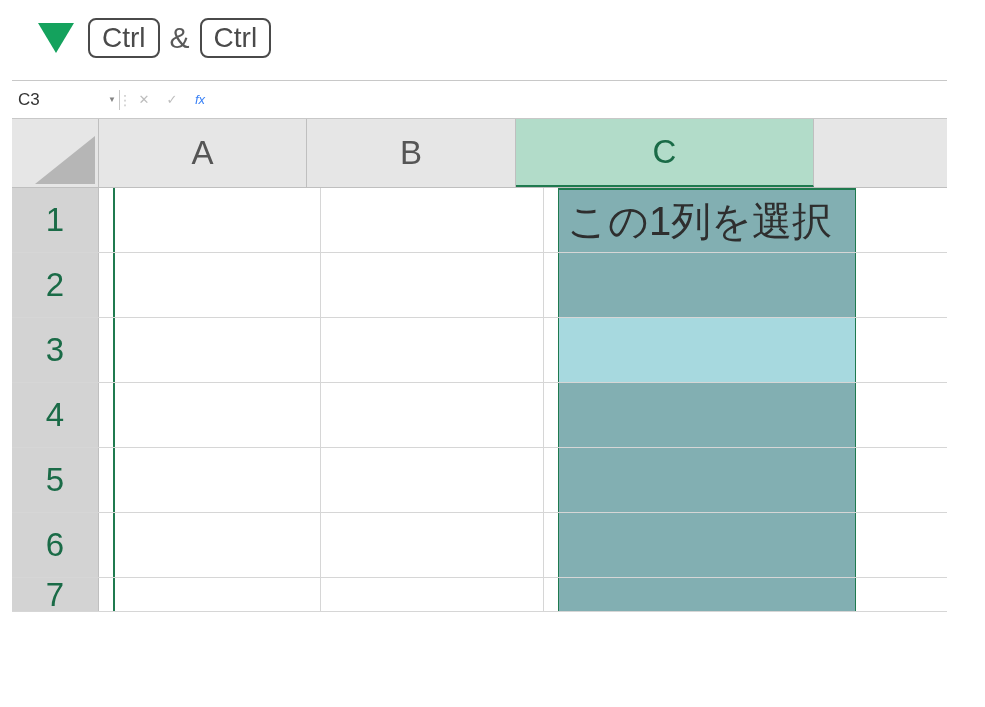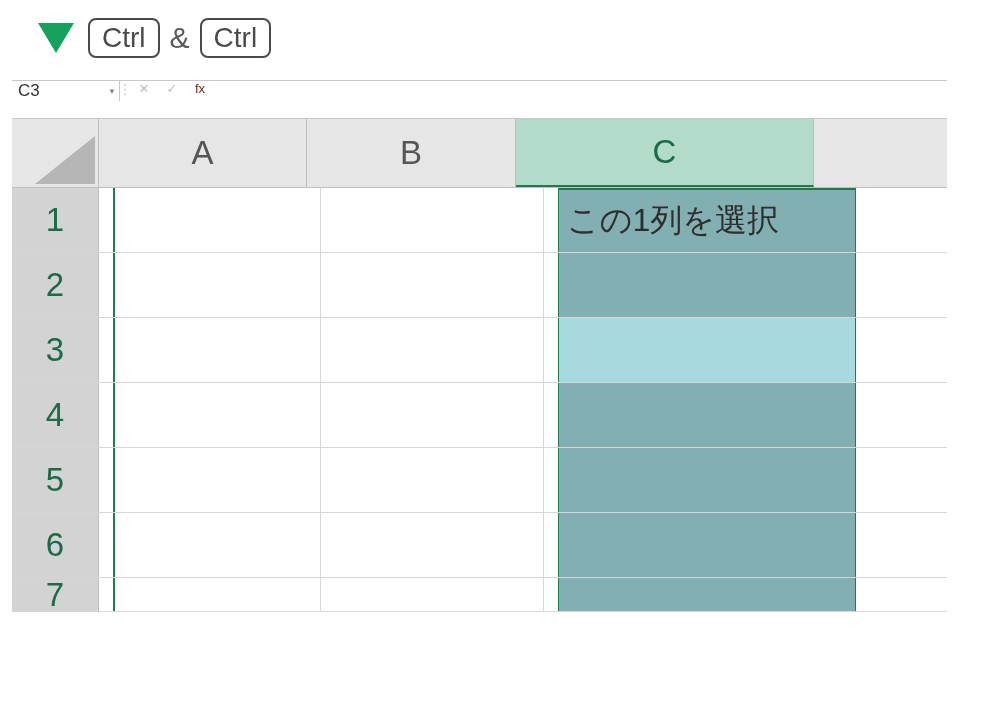--- a/index.html
+++ b/index.html
@@ -44,21 +44,21 @@
 
     
     .sheet-wrapper {
       margin: 8px 38px 0 12px;
       border-top: 1px solid #c8c8c8;
     }
 
     
     .fbar {
       display: flex;
-      align-items: flex-start;
+      align-items: center;
       height: 38px;
       border-bottom: 1px solid #c8c8c8;
       background: #ffffff;
     }
     .name-box {
       width: 108px;
       border-right: 1px solid #c8c8c8;
       display: flex;
       align-items: center;
       background: #ffffff;
@@ -82,21 +82,21 @@
       align-items: center;
       color: #bdbdbd;
       font-size: 13px;
     }
     .fxbtn {
       width: 28px;
       display: flex;
       align-items: center;
       justify-content: center;
     }
-    .fx-label { color: #7f1d1d; }
+    .fx-label { font-style: italic; color: #3b82f6; }
     .formula-input {
       flex: 1;
     }
     .vsep {
       width: 10px;
       display:flex;
       align-items:center;
       justify-content:center;
       color:#c8c8c8;
       font-size:14px;
@@ -163,21 +163,21 @@
       justify-content: center;
       font-size: 33px;
       color: #1a6b47;
     }
     .row-header.highlight {
       background: #d3d3d3;
     }
     .cell {
       border-right: 1px solid #d6d6d6;
       background: #ffffff;
-      font-size: 32px;
+      font-size: 40px;
       display: flex;
       align-items: center;
       padding-left: 8px;
       margin-left: 14px;
     }
     .cell.col-A { width: 208px; border-right: 1px solid #d6d6d6; }
     .cell.col-B { width: 209px; border-right: 1px solid #d6d6d6; }
     .cell.col-C { width: 298px; border-right: 1px solid #d6d6d6; border-left: 1px solid #1f7a4f; border-right: 1px solid #1f7a4f; }
     .cell.col-D { flex: 1; border-right: none; }
     .col-C.cell { background: rgba(95,153,156,0.78); color: #2e2e2e; }

